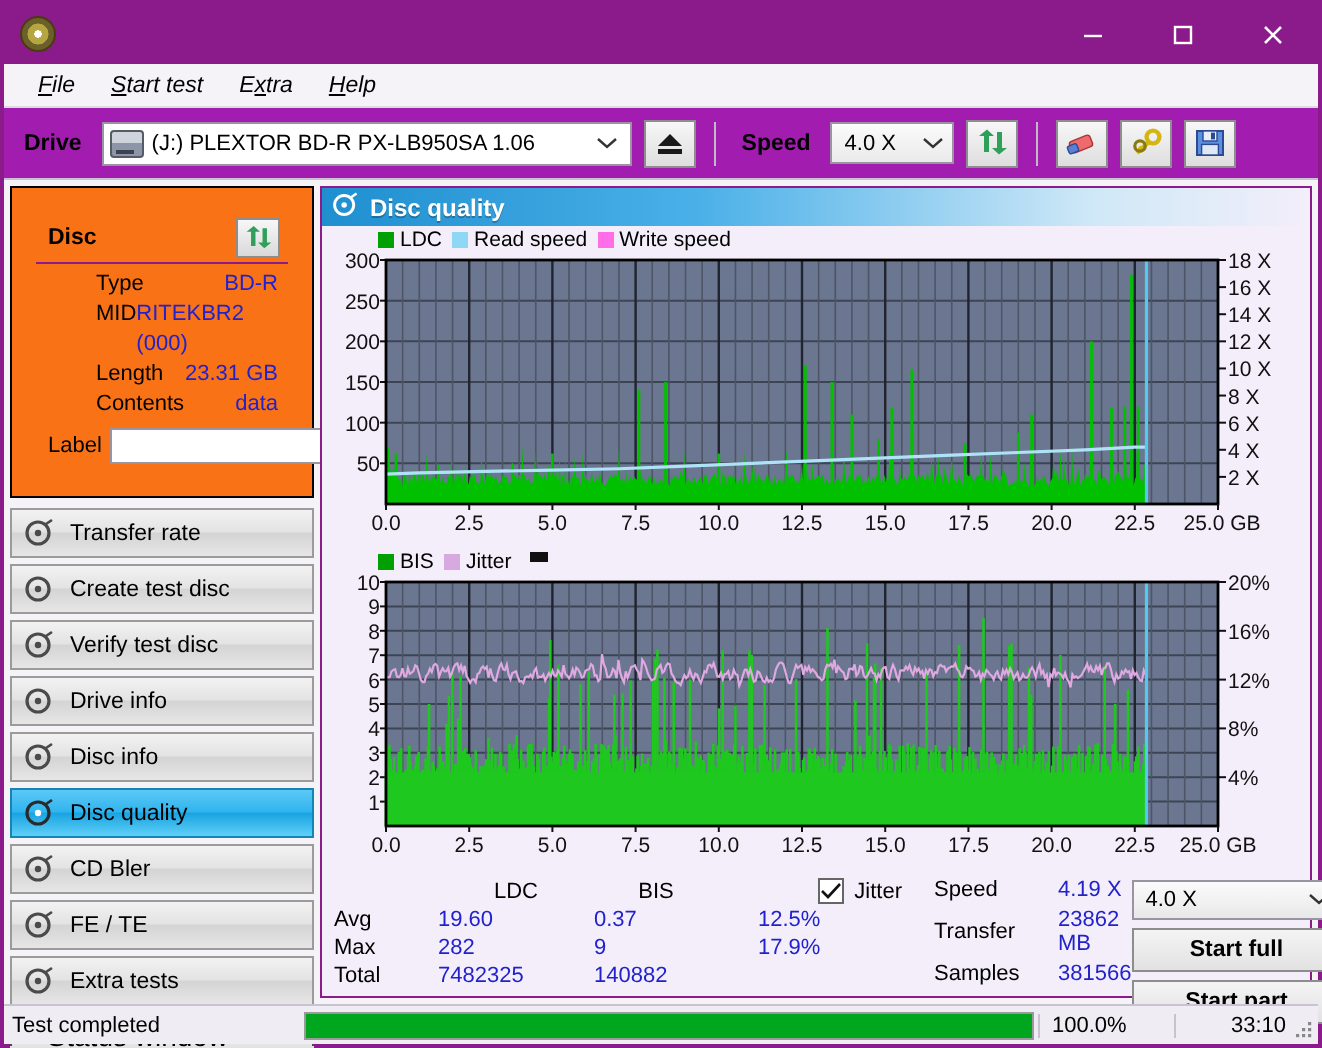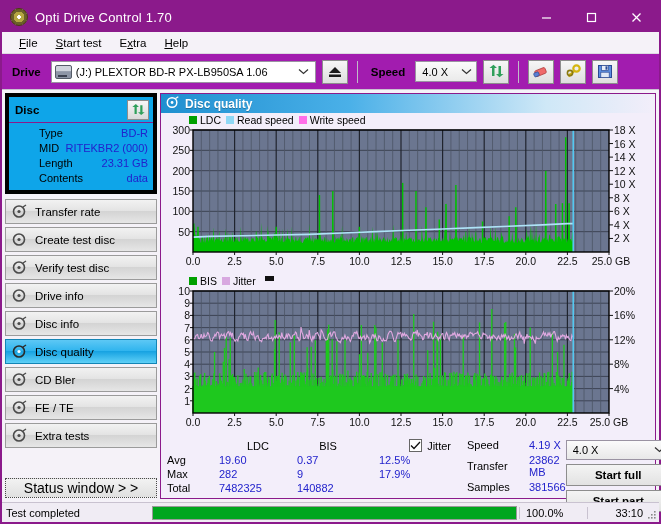--- a/index.html
+++ b/index.html
@@ -55,20 +55,21 @@
     height: 22px; flex: 0 0 22px;
     background: #f5f2f8;
     display: flex; align-items: center;
     padding-left: 8px;
     border-bottom: 1px solid #dedae2;
   }
   .menu-item {
     padding: 2px 9px;
     font-size: 11.5px;
     color: #000;
+    font-style: italic;
   }
   .menu-item u { text-decoration: underline; }
 
   
   .toolbar {
     height: 36px; flex: 0 0 36px;
     background: #a21caf;
     display: flex; align-items: center;
     padding: 0 6px;
     border-bottom: 1px solid #c9c2d0;
@@ -124,23 +125,23 @@
     min-height: 0;
   }
 
   
   .left {
     width: 152px; flex: 0 0 152px;
     display: flex; flex-direction: column;
     gap: 3px;
   }
   .disc-box {
-    border: 4px solid #000000;
-    background: #0ea5e9;
-    padding: 0;
+    border: 1px solid #000000;
+    background: #f97316;
+    padding: 12px;
   }
   .disc-head {
     display: flex; align-items: center; justify-content: space-between;
     padding: 3px 4px 2px 6px;
     border-bottom: 1px solid #8B1A8B;
   }
   .disc-head .t { font-weight: bold; font-size: 11.5px; }
   .icon-btn {
     width: 22px; height: 20px;
     background: linear-gradient(180deg,#f7f7f7,#d9d9d9);
@@ -304,21 +305,20 @@
     width: 10px; height: 10px;
   }
 </style>
 </head>
 <body>
 
 <div id="app">
 
   <div class="titlebar">
     <div class="title-icon"></div>
-    <div class="title-text">Opti Drive Control 1.70</div>
     <div class="win-controls">
       <div class="win-btn">
         <svg width="13" height="13" viewBox="0 0 13 13">
             <line x1="2" y1="7" x2="11" y2="7" stroke="#fff" stroke-width="1.2"></line>
           </svg>
       </div>
       <div class="win-btn">
         <svg width="13" height="13" viewBox="0 0 13 13">
             <rect x="2.5" y="2.5" width="8" height="8" fill="none" stroke="#fff" stroke-width="1.2"></rect>
           </svg>
@@ -420,20 +420,30 @@
             <span class="k">MID</span>
             <span class="v">RITEKBR2 (000)</span>
           </div>
           <div class="drow">
             <span class="k">Length</span>
             <span class="v">23.31 GB</span>
           </div>
           <div class="drow">
             <span class="k">Contents</span>
             <span class="v">data</span>
+          </div>
+          <div class="label-row">
+            <span class="k">Label</span>
+            <input class="label-input" type="text" value="" placeholder="" style="">
+            <div class="disc-mini">
+              <svg width="14" height="14" viewBox="0 0 14 14">
+                <circle cx="7" cy="7" r="6" fill="#e8e06a" stroke="#9a8f20"></circle>
+                <circle cx="7" cy="7" r="1.8" fill="#fff" stroke="#9a8f20" stroke-width=".6"></circle>
+              </svg>
+            </div>
           </div>
         </div>
       </div>
 
       <div class="navlist">
         <div class="nav-btn">
           <span class="nav-ico"><svg width="15" height="15" viewBox="0 0 15 15">
                 <circle cx="7" cy="7.5" r="5.5" fill="none" stroke="#4a4a4a" stroke-width="1.6"></circle>
                 <circle cx="7" cy="7.5" r="1.6" fill="#4a4a4a"></circle>
                 <path d="M11 3 l3 -2" stroke="#4a4a4a" stroke-width="1.3"></path>

